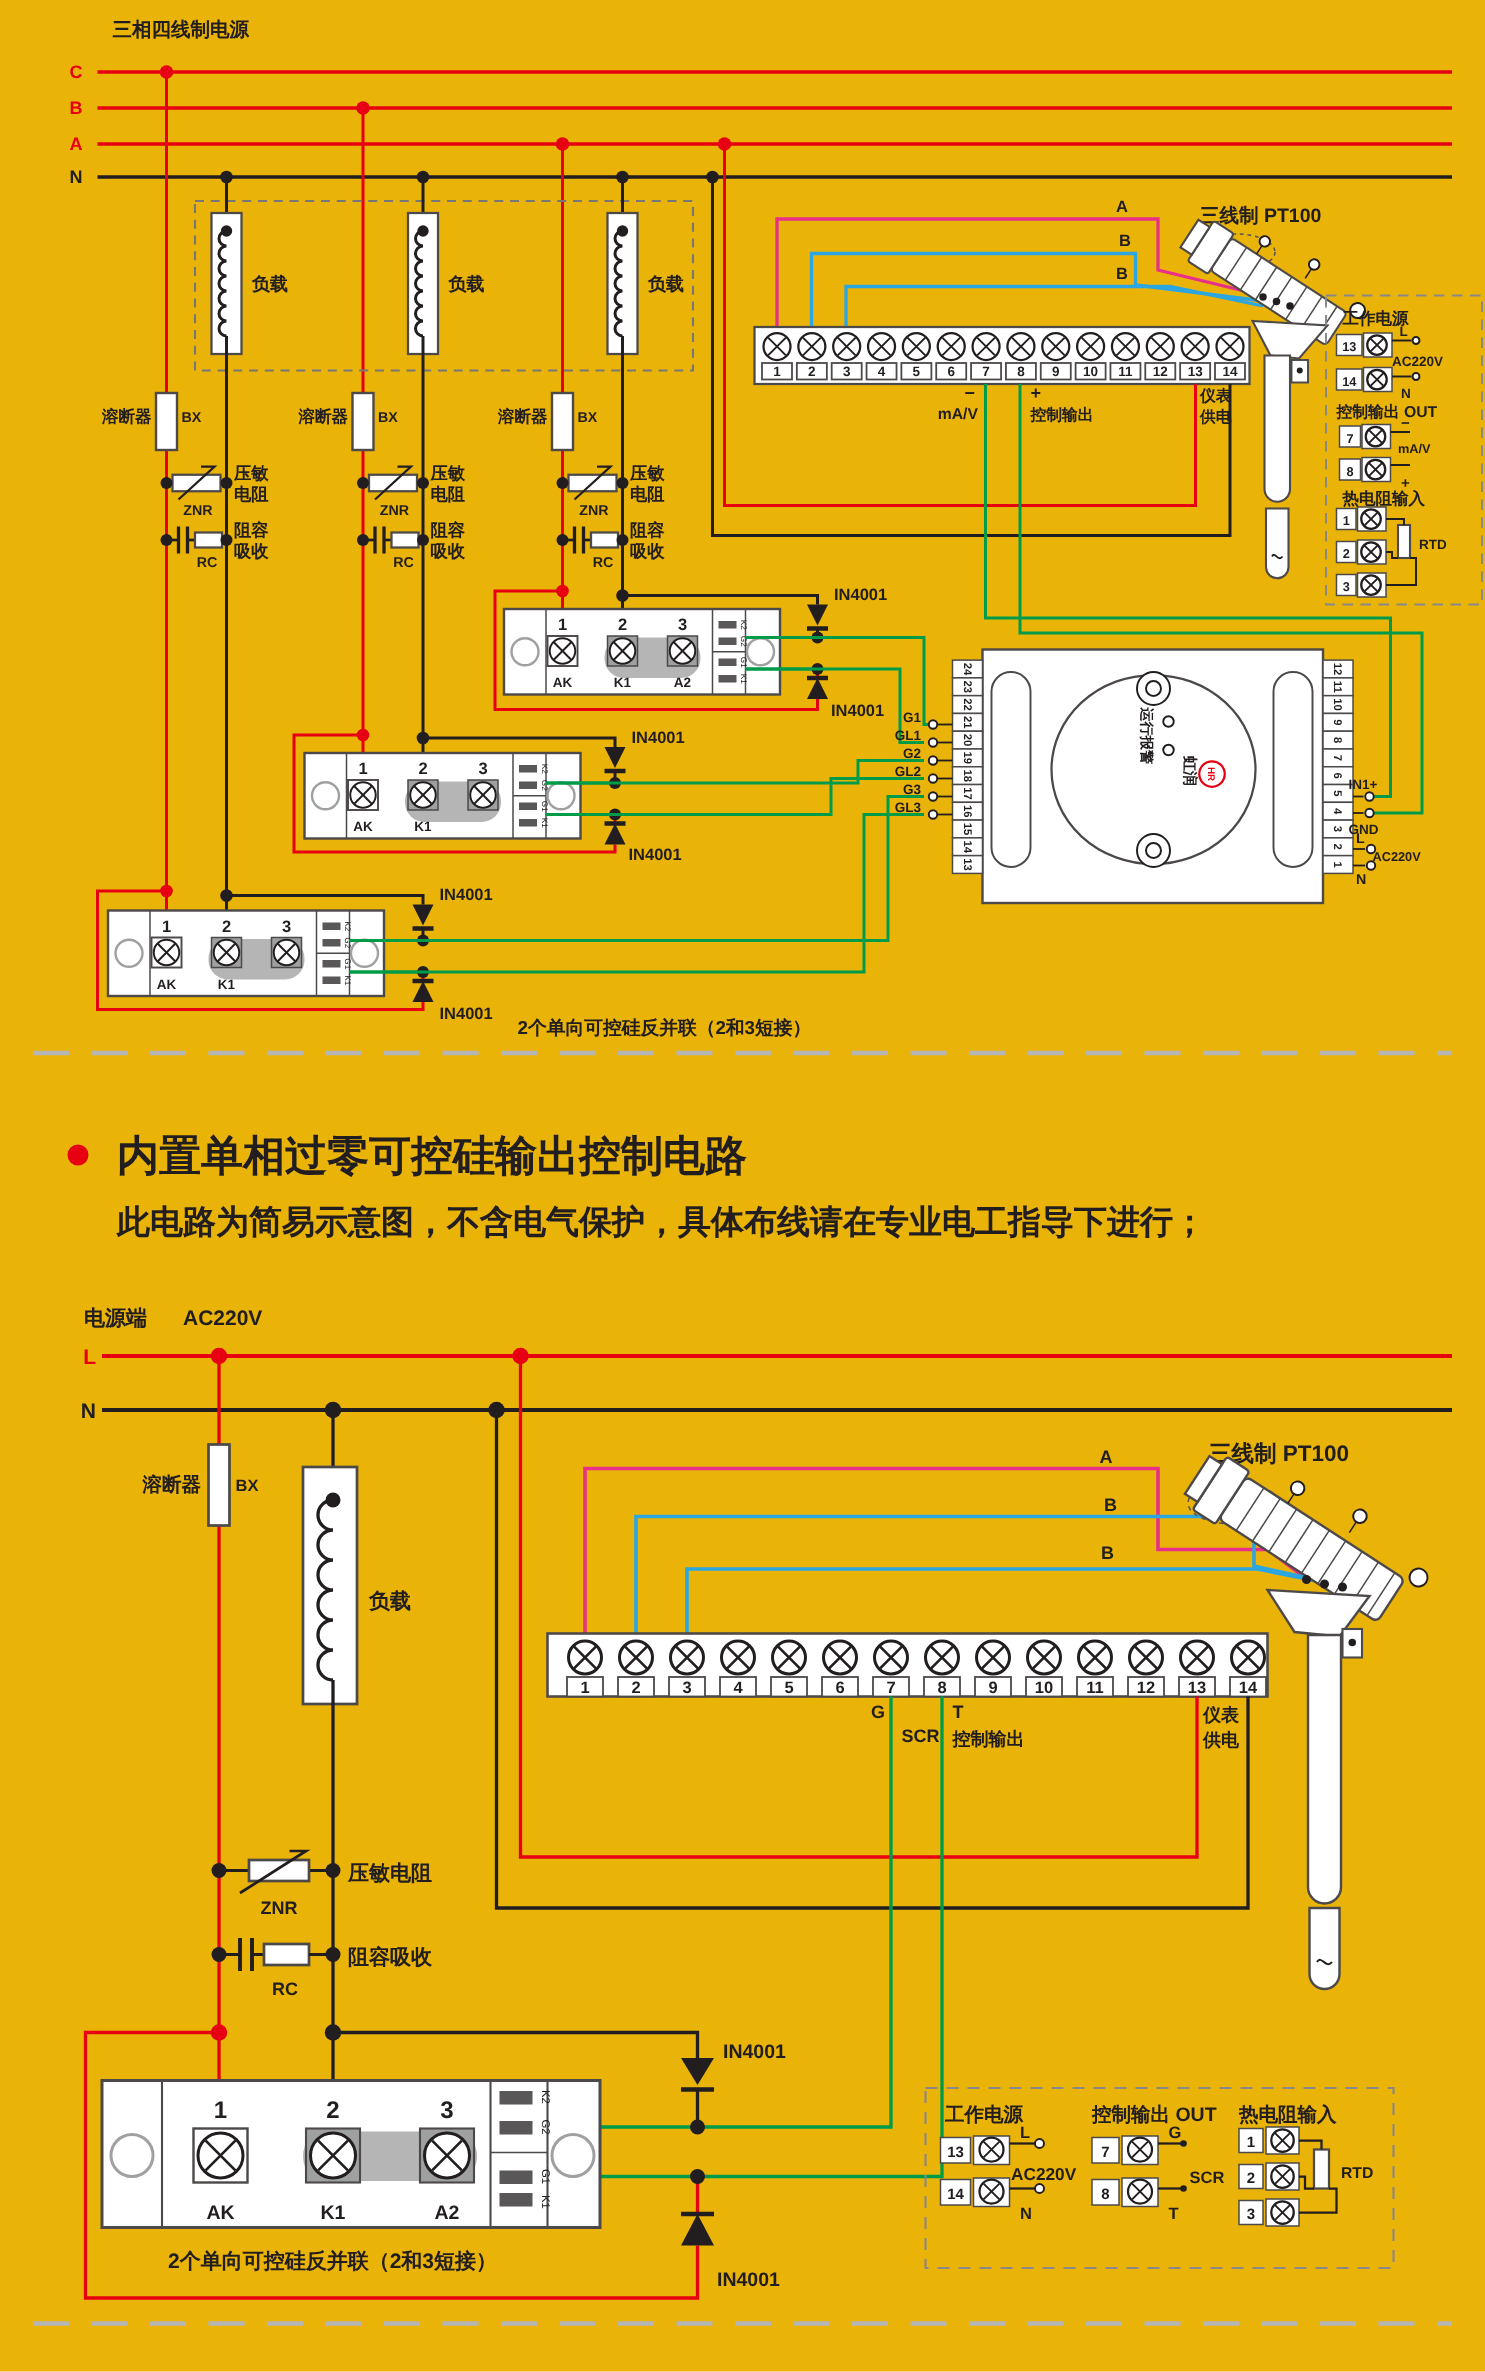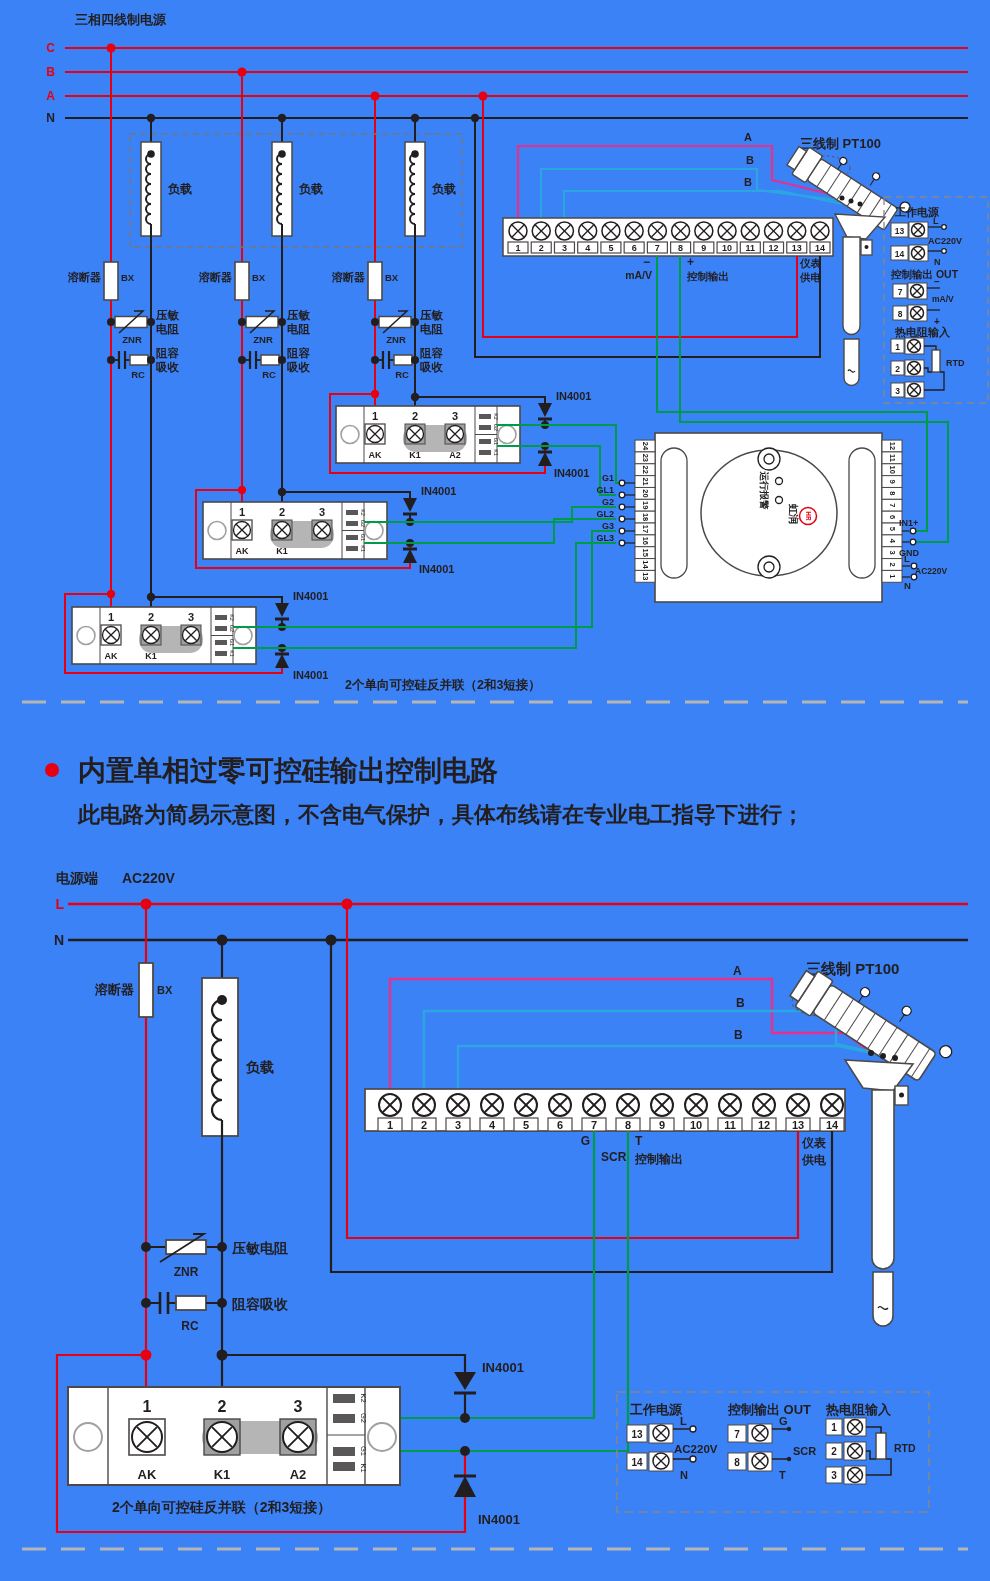--- a/index.html
+++ b/index.html
@@ -1,16 +1,16 @@
 <!DOCTYPE html>
 <html style="--red: #e60012; --pnk: #e8308a; --blu: #2ca6e0; --grn: #009b48; --blk: #221e1f;"><head>
 <meta charset="utf-8">
 <style>
   html,body{margin:0;padding:0;background:#eee;}
-  .canvas{position:relative;width:990px;height:1581px;background:#3b82f6;overflow:hidden;
+  .canvas{position:relative;width:990px;height:1581px;background:#eab308;overflow:hidden;
           font-family:"Liberation Sans",sans-serif;}
   svg{position:absolute;left:0;top:0;}
   svg text{font-family:"Liberation Sans",sans-serif;fill:var(--blk);}
   .w-red{stroke:var(--red);fill:none}
   .w-blk{stroke:var(--blk);fill:none}
   .w-grn{stroke:var(--grn);fill:none}
   .w-pnk{stroke:var(--pnk);fill:none}
   .w-blu{stroke:var(--blu);fill:none}
   .dj{fill:var(--blk);stroke:none}
   .dr{fill:var(--red);stroke:none}

